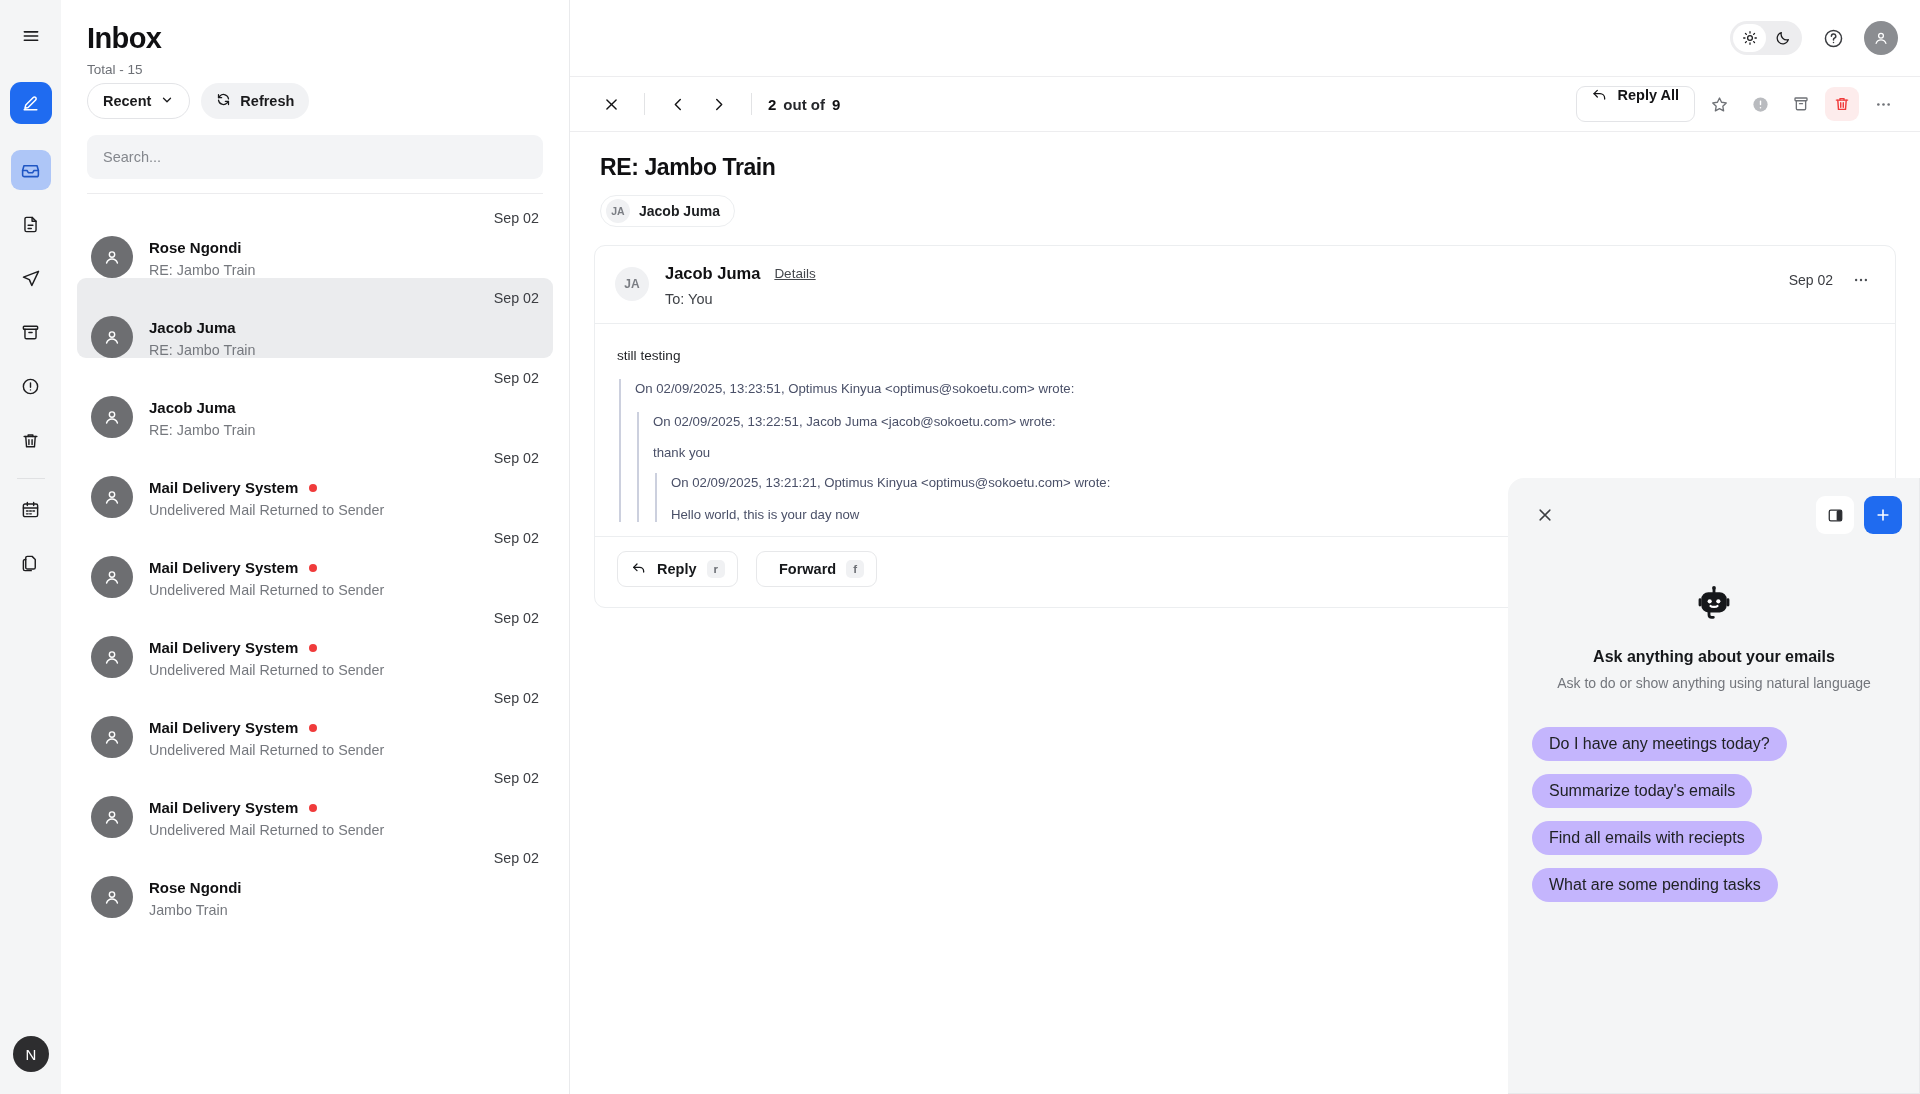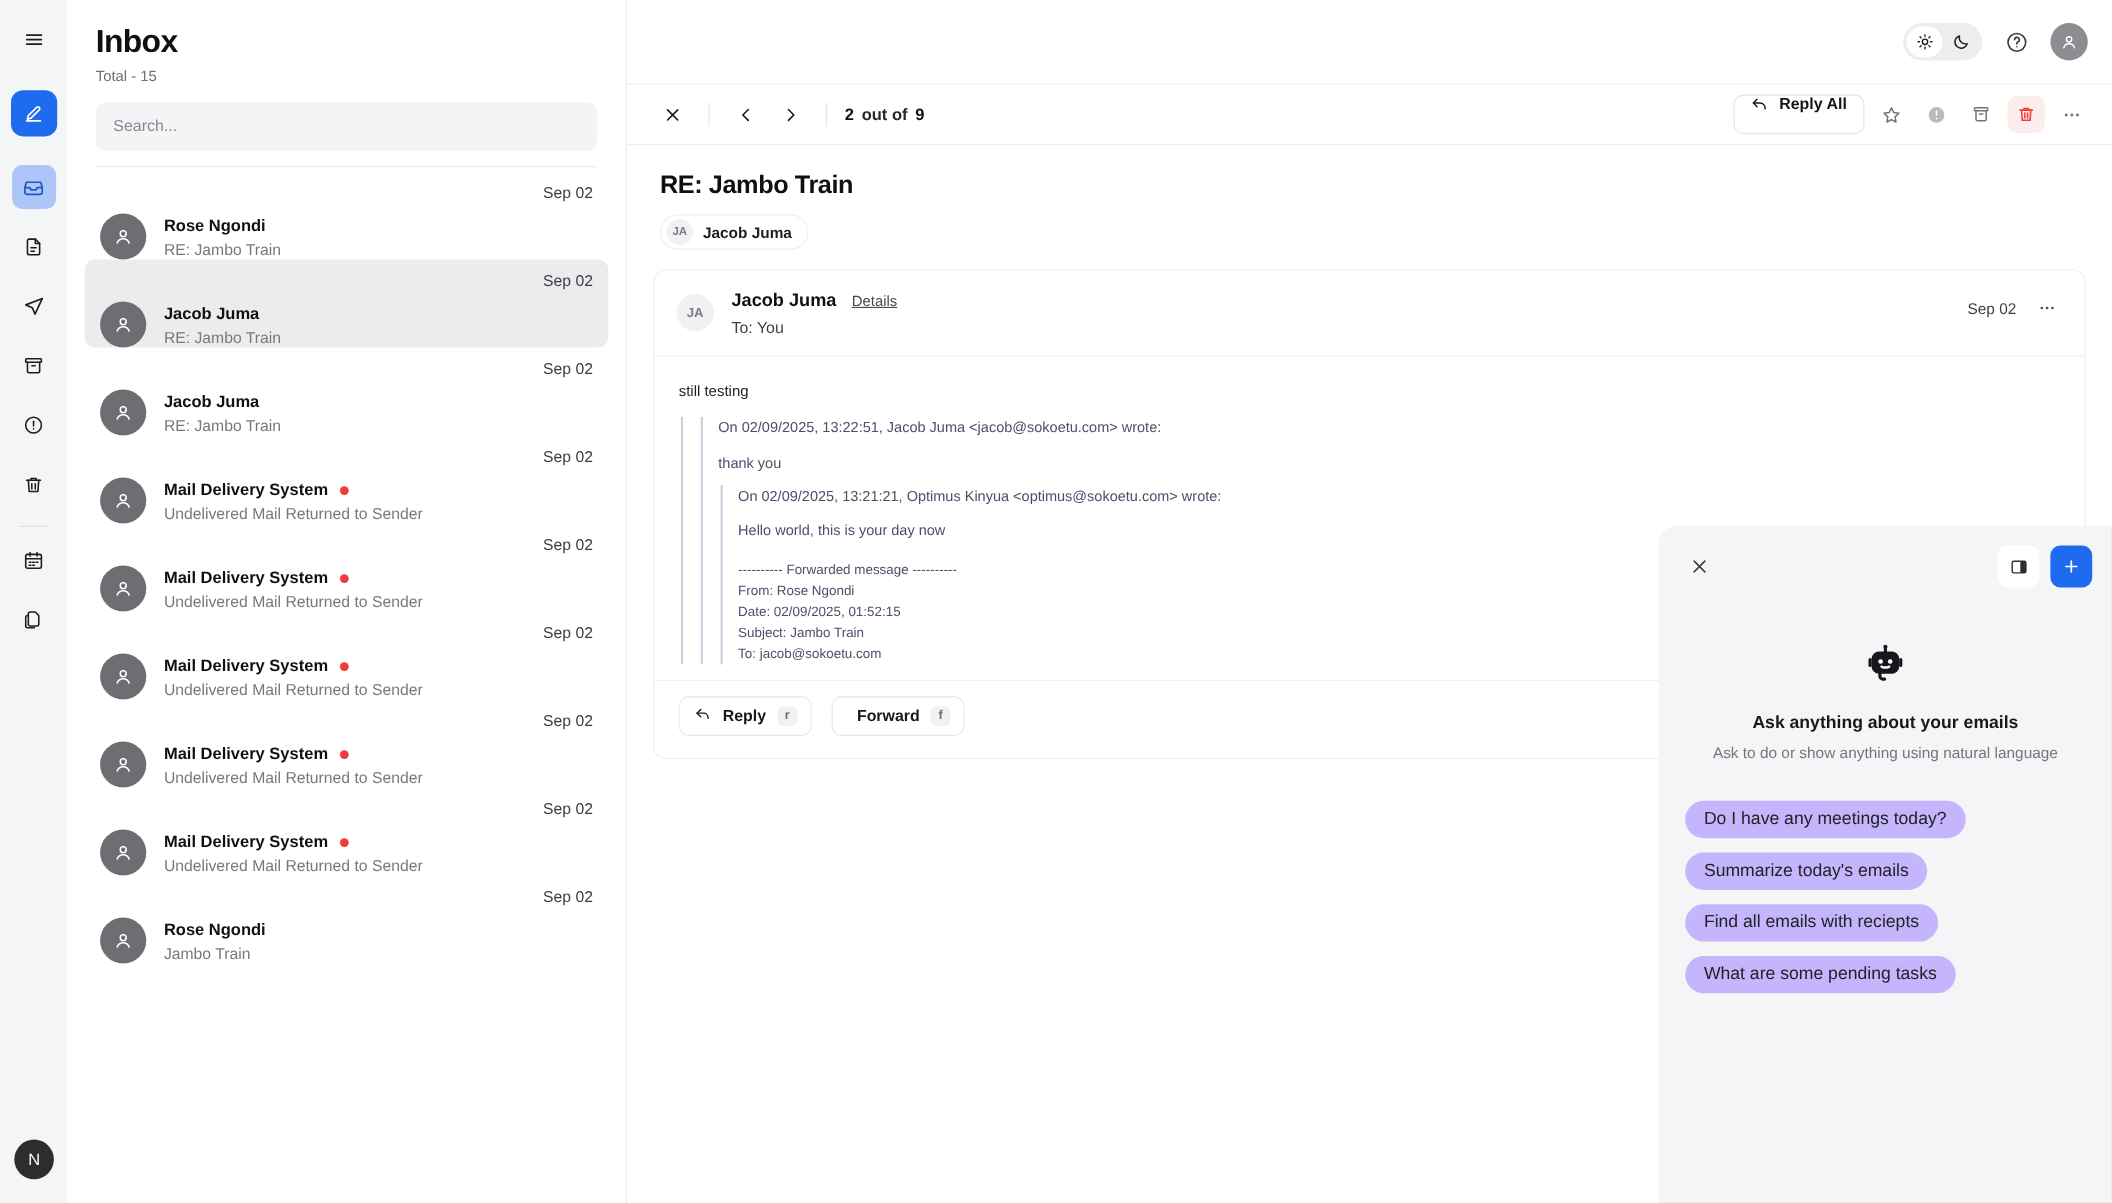--- a/index.html
+++ b/index.html
@@ -289,20 +289,41 @@
     </div>
   </div>
 
   <div class="listcol">
     <div class="list-head">
       <div class="list-head-top">
         <div>
           <div class="inbox-title">Inbox</div>
           <div class="inbox-total">Total - 15</div>
         </div>
+        <div class="head-actions">
+          <div class="pill pill-outline">
+            <span>Recent</span>
+            <span>
+              <svg width="14" height="14" viewBox="0 0 24 24" fill="none" stroke="currentColor" stroke-width="2.2" stroke-linecap="round" stroke-linejoin="round">
+                  <path d="M6 9l6 6 6-6"></path>
+                </svg>
+            </span>
+          </div>
+          <div class="pill pill-soft">
+            <span>
+              <svg width="15" height="15" viewBox="0 0 24 24" fill="none" stroke="currentColor" stroke-width="2" stroke-linecap="round" stroke-linejoin="round">
+                  <path d="M20 11a8 8 0 0 0-13.6-4.6L4 9"></path>
+                  <path d="M4 4v5h5"></path>
+                  <path d="M4 13a8 8 0 0 0 13.6 4.6L20 15"></path>
+                  <path d="M20 20v-5h-5"></path>
+                </svg>
+            </span>
+            <span>Refresh</span>
+          </div>
+        </div>
       </div>
     </div>
 
     <div class="search-wrap">
       <div class="search-box">
         <input type="text" placeholder="Search..." style="">
       </div>
     </div>
     <div class="list-sep"></div>
 
@@ -580,31 +601,27 @@
                   <circle cx="18.5" cy="12" r="1.6"></circle>
                 </svg>
             </span>
           </div>
         </div>
         <div class="msg-div"></div>
 
         <div class="msg-body">
           <div class="bodytext">still testing</div>
           <blockquote>
+            <div class="q">On 02/09/2025, 13:23:51, Optimus Kinyua &lt;optimus@sokoetu.com&gt; wrote:</div>
             <blockquote>
               <div class="q">On 02/09/2025, 13:22:51, Jacob Juma &lt;jacob@sokoetu.com&gt; wrote:</div>
               <div class="qbody">thank you</div>
               <blockquote>
                 <div class="q">On 02/09/2025, 13:21:21, Optimus Kinyua &lt;optimus@sokoetu.com&gt; wrote:</div>
                 <div class="qbody">Hello world, this is your day now</div>
-                <div class="fwd">---------- Forwarded message ----------
-From: Rose Ngondi
-Date: 02/09/2025, 01:52:15
-Subject: Jambo Train
-To: jacob@sokoetu.com</div>
               </blockquote>
             </blockquote>
           </blockquote>
         </div>
 
         <div class="msg-div"></div>
         <div class="msg-foot">
           <div class="foot-btn">
             <span>
               <svg width="16" height="16" viewBox="0 0 24 24" fill="none" stroke="currentColor" stroke-width="1.9" stroke-linecap="round" stroke-linejoin="round">

